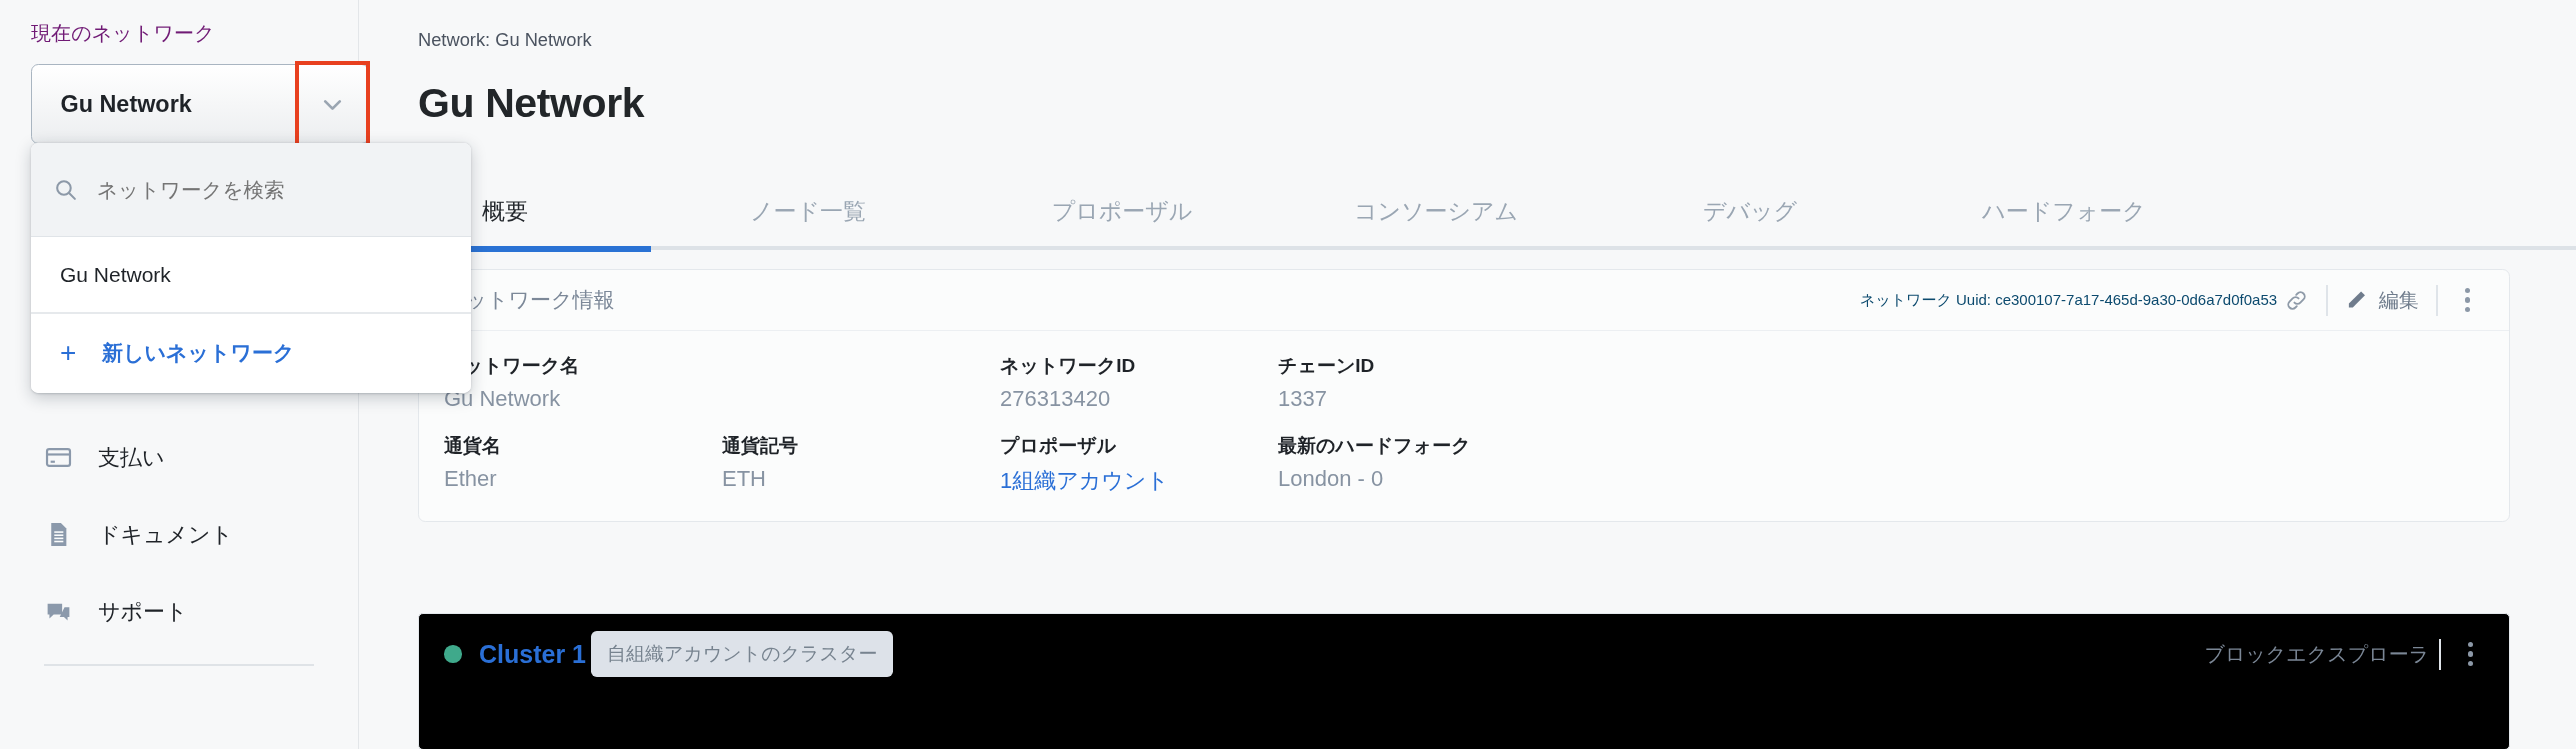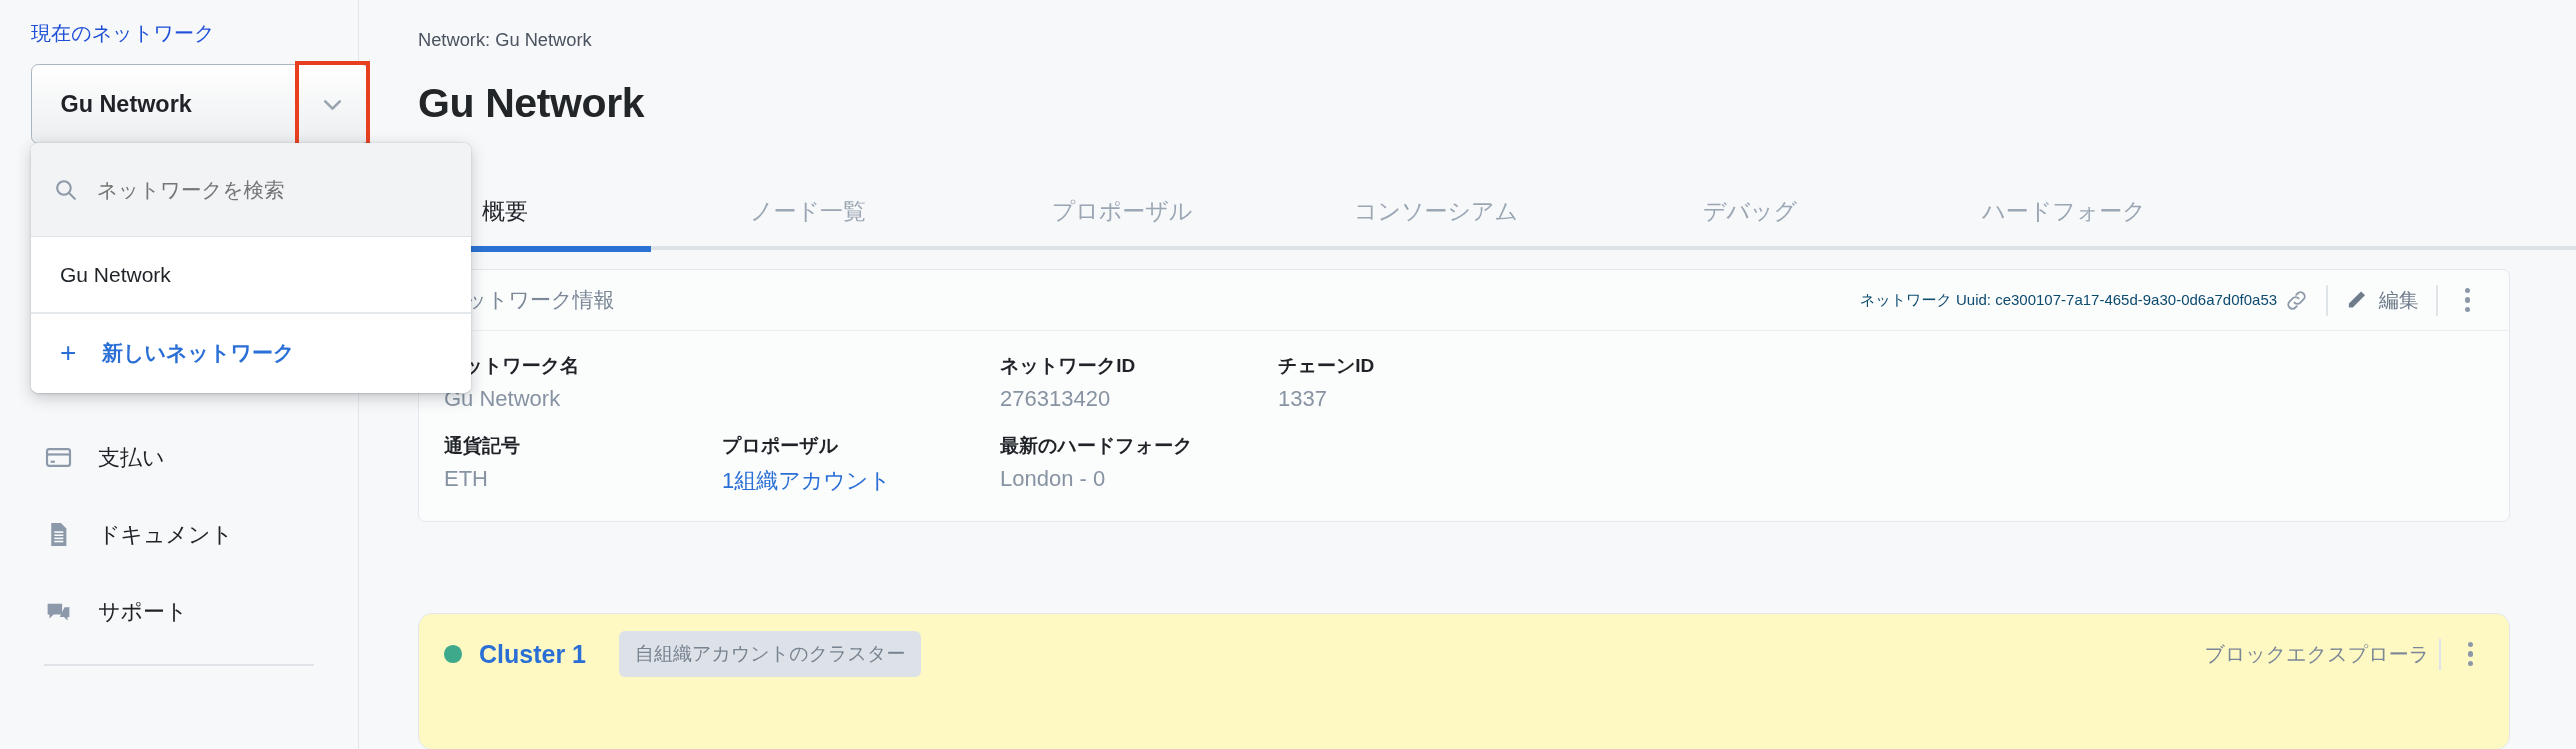--- a/index.html
+++ b/index.html
@@ -11,21 +11,21 @@
   }
   .root { position: relative; width: 2576px; height: 750px; }
 
   
   .sidebar {
     position: absolute; left: 0; top: 0; width: 359px; height: 750px;
     background: #f7f8f9; border-right: 1.5px solid #e3e6e9;
   }
   .sidebar-label {
     position: absolute; left: 31px; top: 20px;
-    font-size: 20px; color: #1d4ed8; letter-spacing: 0.1px;
+    font-size: 20px; color: #701a75; letter-spacing: 0.1px;
   }
   .net-select {
     position: absolute; left: 31px; top: 64px; width: 338px; height: 80px;
     border: 1.5px solid #a9b5c1; border-radius: 7.3px;
     background: linear-gradient(#ffffff, #eceef0);
     display: flex; align-items: center;
   }
   .net-select-value {
     flex: 1; padding-left: 28.5px; font-size: 23.4px; font-weight: bold; color: #1f2328;
   }
@@ -146,31 +146,31 @@
   .info-k { font-size: 19px; color: #1f2328; font-weight: bold; margin-bottom: 7.3px; }
   .info-v { font-size: 22px; color: #8793a2; }
   .info-v.link { color: #2a6fd6; }
   .c2 { width: 278px; }
   .c3 { width: 278px; }
   .c4 { width: 183px; }
 
   
   .cluster-card {
     position: absolute; left: 59px; top: 613px; right: 66px; height: 137px;
-    background: #fef9c3; border: 1.5px solid #e4e8ec; border-radius: 14px;
+    background: #000000; border: 1.5px solid #e4e8ec; border-radius: 5px;
   }
   .cluster-row {
     display: flex; align-items: center; height: 80px; padding: 0 19px 0 25px;
   }
   .dot { width: 17.5px; height: 17.5px; border-radius: 50%; background: #3fa98b; flex: 0 0 17.5px; }
   .cluster-name {
     margin-left: 17.5px; font-size: 25px; font-weight: bold; color: #2a6fd6;
   }
   .cluster-badge {
-    margin-left: 33px; background: #dde2e9; border-radius: 5.8px;
+    margin-left: 5px; background: #dde2e9; border-radius: 5.8px;
     padding: 10px 16px; font-size: 19px; color: #77838f;
   }
   .cluster-right { margin-left: auto; display: flex; align-items: center; }
   .explorer-link { font-size: 20px; color: #7b8796; }
 </style>
 </head>
 <body>
 
 <div class="root">
 
@@ -298,20 +298,24 @@
             <div class="info-k">ネットワークID</div>
             <div class="info-v">276313420</div>
           </div>
           <div class="info-cell c3">
             <div class="info-k">チェーンID</div>
             <div class="info-v">1337</div>
           </div>
         </div>
 
         <div class="info-row">
+          <div class="info-cell" style="width:278px">
+            <div class="info-k">通貨名</div>
+            <div class="info-v">Ether</div>
+          </div>
           <div class="info-cell" style="width:278px">
             <div class="info-k">通貨記号</div>
             <div class="info-v">ETH</div>
           </div>
           <div class="info-cell c2">
             <div class="info-k">プロポーザル</div>
             <div class="info-v link">1組織アカウント</div>
           </div>
           <div class="info-cell c3">
             <div class="info-k">最新のハードフォーク</div>

